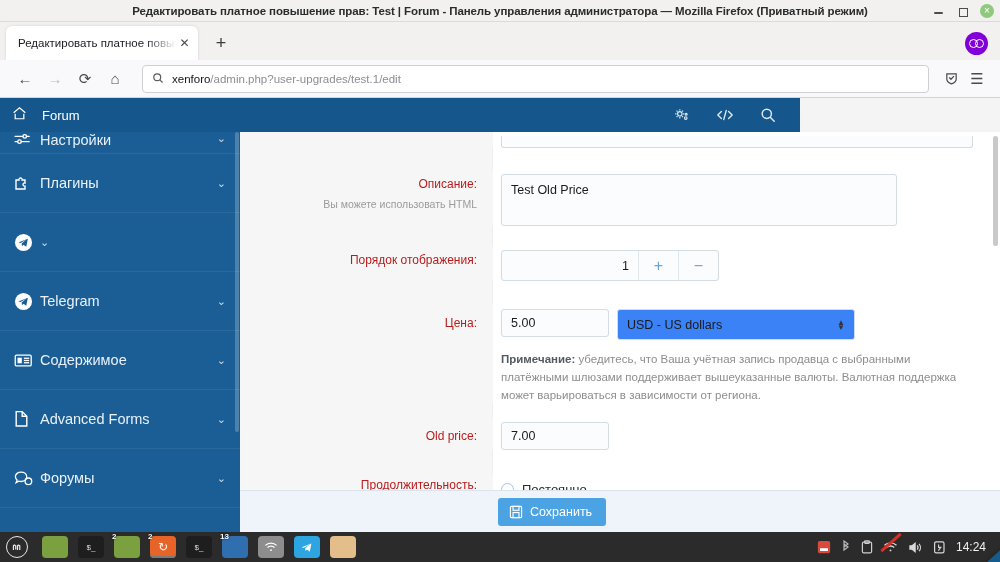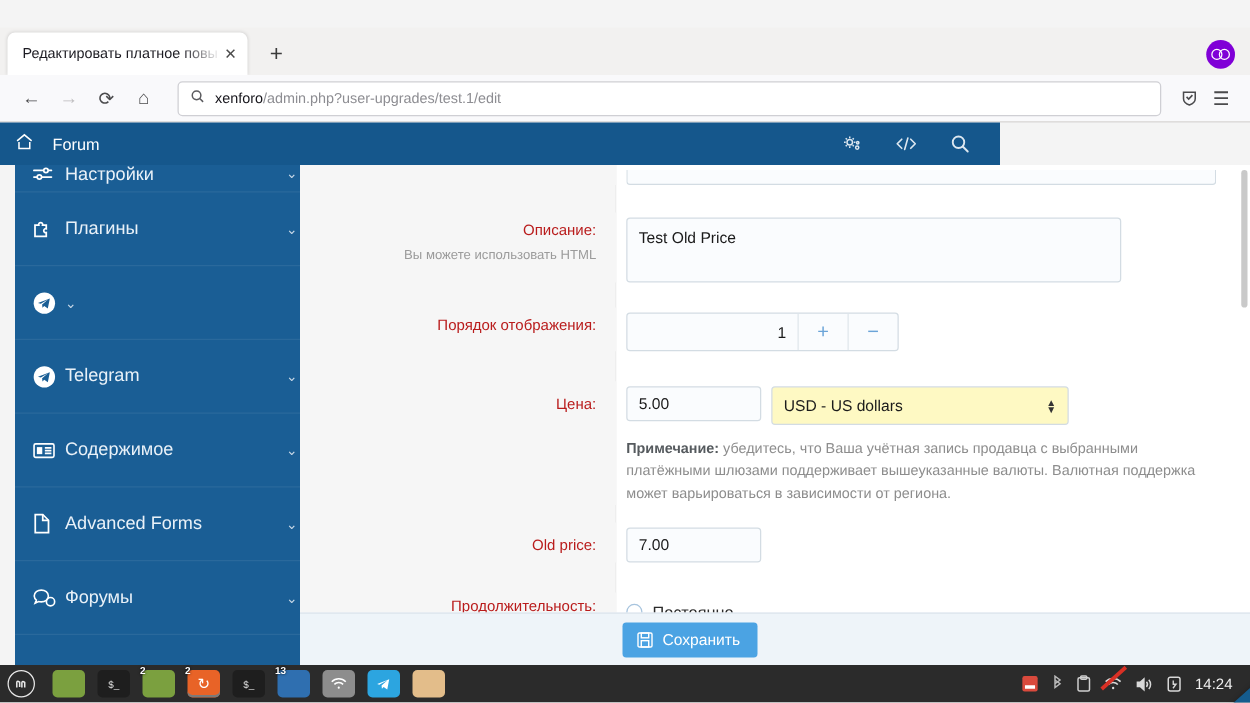--- a/index.html
+++ b/index.html
@@ -114,21 +114,21 @@
   .xf-home-icon { font-size: 14px; color: #ffffff; margin-right: 15px; }
   .xf-brand { font-size: 13px; color: #ffffff; }
   .xf-header-right {
     margin-left: auto; display: flex; align-items: center; gap: 26px;
     padding-right: 12px;
   }
   .xf-hicon { color: #dce7f0; display: flex; align-items: center; }
 
   
   .sidebar {
-    position: absolute; top: 132px; left: 12px; width: 240px; bottom: 30px;
+    position: absolute; top: 132px; left: 0; width: 240px; bottom: 30px;
     background: #1a5e95; overflow: hidden;
   }
   .side-item {
     height: 59px; display: flex; align-items: center; padding: 0 14px;
     border-bottom: 1px solid rgba(255,255,255,.07);
     color: #e6eff6; position: relative;
   }
   .side-item:first-child { height: 22px; align-items: flex-start; }
   .side-ico {
     width: 26px; flex: none; display: flex; align-items: center;
@@ -194,21 +194,21 @@
     padding-right: 9px; font-size: 12.5px; color: #1b1b1b;
   }
   .stepper-btn {
     width: 40px; display: flex; align-items: center; justify-content: center;
     border-left: 1px solid #dfe6ec; color: #6ba4d8; font-size: 16px;
   }
 
   .price-line { display: flex; gap: 8px; align-items: flex-start; }
   .price-input { width: 108px; }
   .currency-sel {
-    width: 238px; height: 31px; background: #fef9c3;
+    width: 238px; height: 31px; background: #3b82f6;
     border: 1px solid #d3dce3; border-radius: 3px;
     display: flex; align-items: center; padding: 0 9px;
     font-size: 12.5px; color: #1b1b1b;
   }
   .sel-arrows {
     margin-left: auto; display: flex; flex-direction: column;
     line-height: 5px; font-size: 8px; color: #333;
   }
   .note {
     margin-top: 11px; width: 478px;
@@ -283,20 +283,28 @@
     padding-right: 8px;
   }
   .tray-ico { color: #d8d8d8; display: flex; align-items: center; }
   .clock { font-size: 12px; color: #f0f0f0; }
 </style>
 </head>
 <body>
 
 <div id="app">
 
+  <div class="titlebar">
+    <div class="titlebar-text">Редактировать платное повышение прав: Test | Forum - Панель управления администратора — Mozilla Firefox (Приватный режим)</div>
+    <div class="win-controls">
+      <div class="win-btn win-min"></div>
+      <div class="win-btn win-max"></div>
+      <div class="win-close">×</div>
+    </div>
+  </div>
 
   <div class="tabstrip">
     <div class="tab">
       <span class="tab-title">Редактировать платное повы</span>
       <span class="tab-close">✕</span>
     </div>
     <div class="newtab">+</div>
     <div class="priv-badge">
       <div class="priv-mask"></div>
     </div>

